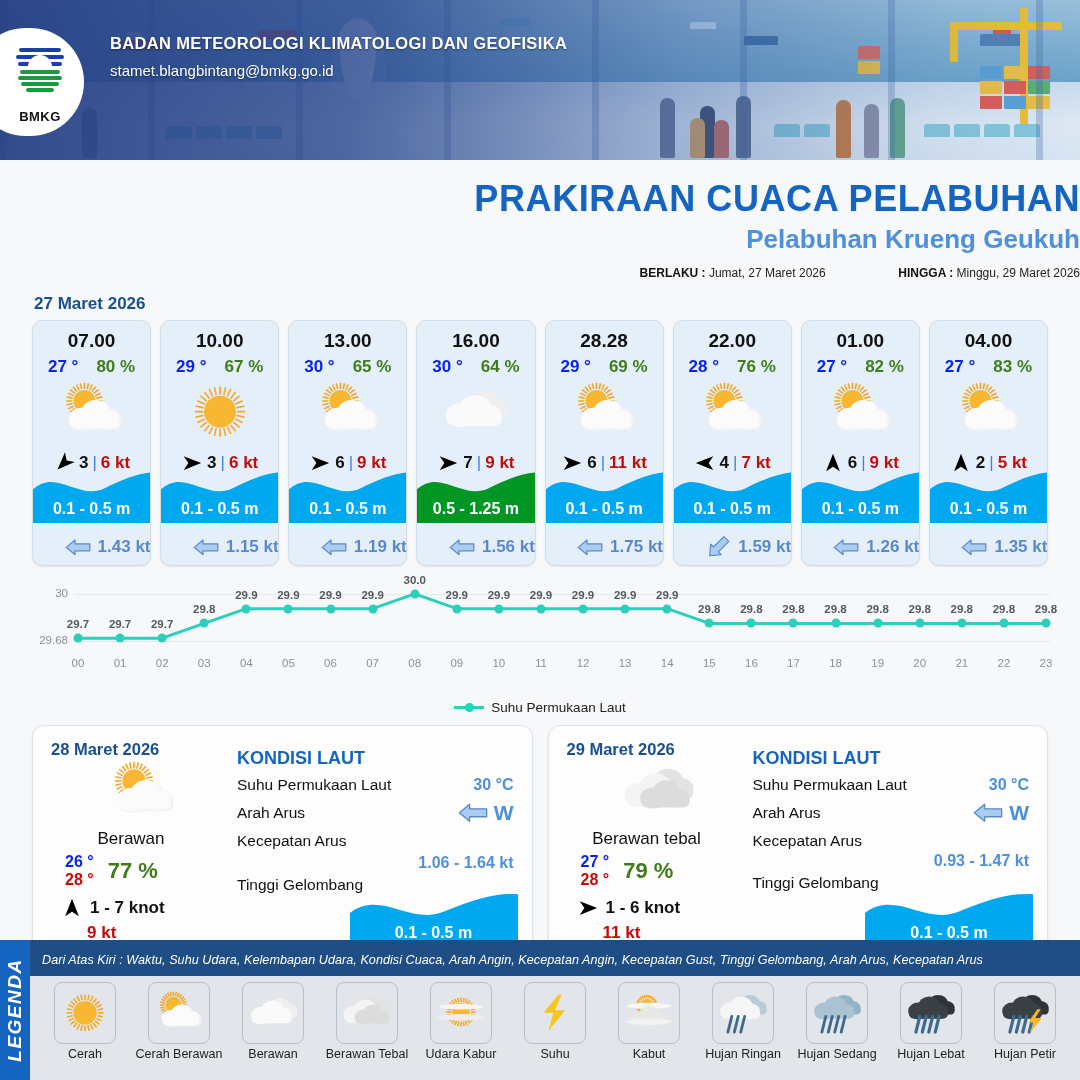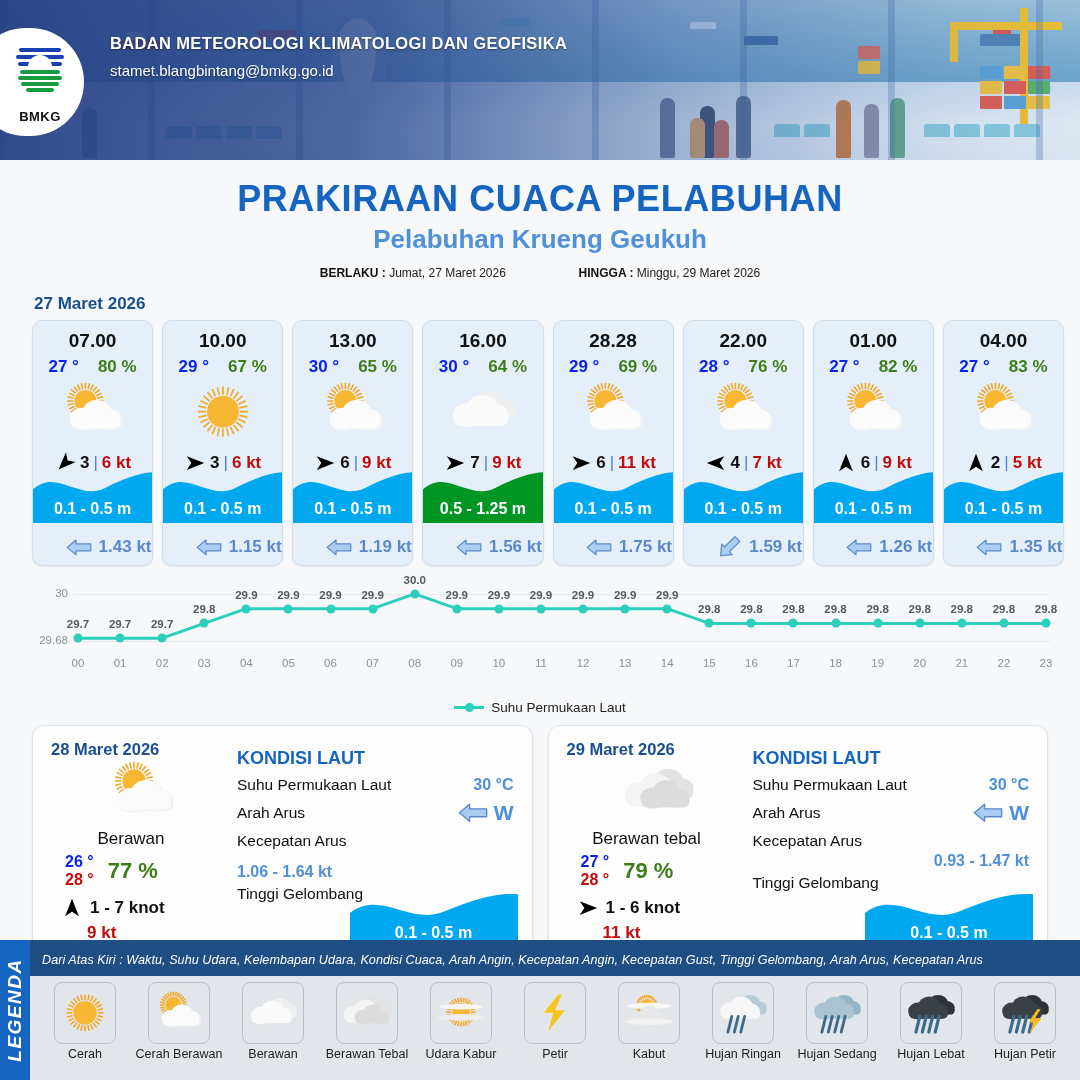--- a/index.html
+++ b/index.html
@@ -72,36 +72,36 @@
   .logo-mark .g3 { left:9px; top:42px; width:38px; }
   .logo-mark .g4 { left:14px; top:48px; width:28px; }
   .logo-text { font-size:13px; font-weight:bold; letter-spacing:.4px; color:#111; margin-top:13px; }
 
   .hdr-text { position:absolute; left:110px; top:34px; z-index:4; color:#fff; }
   .hdr-line1 { font-size:16.5px; font-weight:bold; letter-spacing:.35px; text-shadow:0 1px 2px rgba(0,0,0,.45); }
   .hdr-line2 { font-size:25px; font-weight:bold; margin-top:6px; letter-spacing:.1px; text-shadow:0 1px 3px rgba(0,0,0,.5); }
   .hdr-line3 { font-size:15px; margin-top:9px; text-shadow:0 1px 2px rgba(0,0,0,.45); }
 
   
-  .title-block { text-align:center; margin-top:18px; }
+  .title-block { text-align:right; margin-top:18px; }
   .t-main {
     font-size:36px; font-weight:bold; color:#1565c0; letter-spacing:.6px;
     text-shadow:1px 1px 0 #e8eef5;
   }
   .t-sub { font-size:26px; font-weight:bold; color:#4f90d9; margin-top:4px; }
   .t-dates { margin-top:11px; font-size:12px; color:#222; }
   .t-dates .lbl { font-weight:bold; color:#111; }
   .t-dates .gap { display:inline-block; width:66px; }
 
   .day-label {
     margin:14px 0 0 34px; font-size:17px; font-weight:bold; color:#1a4f8f;
   }
 
   
-  .cards { display:flex; gap:9px; padding:6px 16px 0 32px; }
+  .cards { display:flex; gap:9px; padding:6px 32px 0 32px; }
   .card {
     width:128px; height:246px;
     background:#e4effa;
     border:1.2px solid #d3dde8;
     border-radius:10px;
     position:relative; overflow:hidden;
     box-shadow:0 1px 2px rgba(0,0,0,.07);
   }
   .c-time { text-align:center; font-size:19px; font-weight:bold; color:#111; margin-top:9px; }
   .c-row2 { display:flex; justify-content:space-around; align-items:baseline; margin-top:5px; padding:0 6px; }
@@ -1045,21 +1045,21 @@
     <g transform="rotate(0 13 9.5)">
       <path d="M10 2 L1 9.5 L10 17 L10 13 L25 13 L25 6 L10 6 Z" fill="#a8cdf0" stroke="#5b88c9" stroke-width="1.2" stroke-linejoin="round"></path>
     </g>
             </svg>
           <span class="p-kval big">W</span>
         </span>
       </div>
       <div class="p-kr">
         <span class="p-klbl">Kecepatan Arus</span>
       </div>
-      <div class="p-kr" style="margin-top:13px">
+      <div class="p-kr" style="justify-content:flex-end;margin-top:4px">
         <span class="p-kval">1.06  - 1.64 kt</span>
       </div>
       <div class="p-kr" style="margin-top:4px">
         <span class="p-klbl">Tinggi Gelombang</span>
       </div>
       <div class="p-wavebox">
         <svg width="168" height="64" viewBox="0 0 168 64" preserveAspectRatio="none">
     <path d="M0 26.88 C 30.24 3.2, 60.48 39.68, 94.08000000000001 25.6
              C 124.32 12.8, 147.84 6.4, 168 8.32 L 168 64 L 0 64 Z" fill="#00a8f0"></path>
   </svg>
@@ -1318,21 +1318,21 @@
           </svg>
         </div>
     <div class="li-lbl">Udara Kabur</div>
       </div>
       <div class="li">
     <div class="li-box">
           <svg width="56" height="43.68" viewBox="0 0 56 43.68">
             <polygon points="31.360000000000003,3.4944 16.8,21.84 26.32,21.84 21.28,40.1856 38.080000000000005,19.2192 28,19.2192 34.72,3.4944" fill="#f7c61e"></polygon>
           </svg>
         </div>
-    <div class="li-lbl">Petir</div>
+    <div class="li-lbl">Suhu</div>
       </div>
       <div class="li">
     <div class="li-box">
           <svg width="56" height="43.68" viewBox="0 0 56 43.68">
             <line x1="33.5" y1="14.4" x2="36.4" y2="14.4" stroke="#f5a623" stroke-width="1.6"></line>
             <line x1="33.3" y1="16.1" x2="36.1" y2="16.8" stroke="#f5a623" stroke-width="1.6"></line>
             <line x1="32.7" y1="17.8" x2="35.3" y2="19.0" stroke="#f5a623" stroke-width="1.6"></line>
             <line x1="31.8" y1="19.2" x2="34.1" y2="21.0" stroke="#f5a623" stroke-width="1.6"></line>
             <line x1="30.6" y1="20.5" x2="32.4" y2="22.7" stroke="#f5a623" stroke-width="1.6"></line>
             <line x1="29.1" y1="21.4" x2="30.4" y2="24.0" stroke="#f5a623" stroke-width="1.6"></line>

